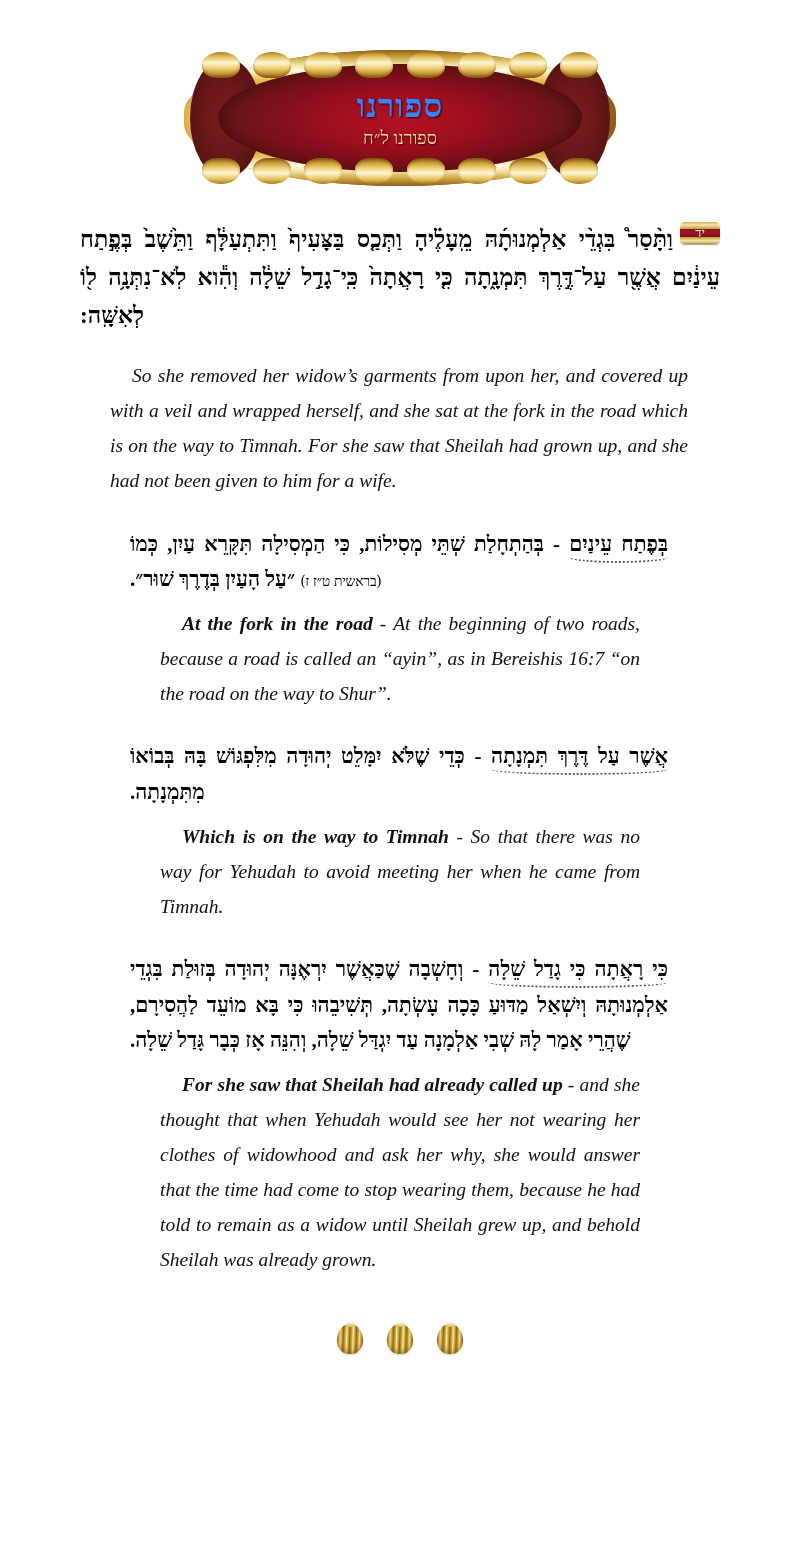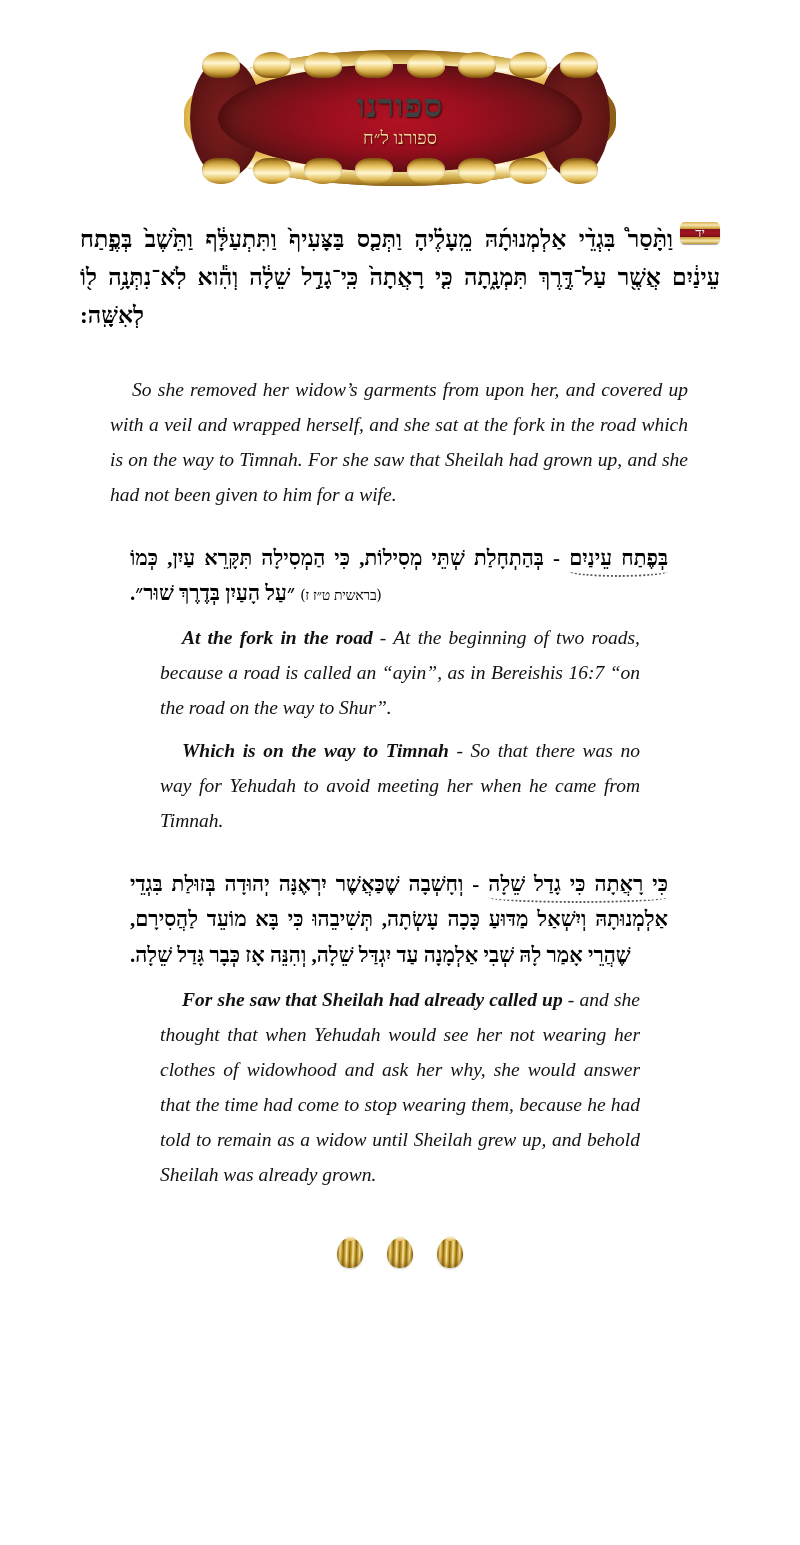--- a/index.html
+++ b/index.html
@@ -107,21 +107,21 @@
     height: 140px;
     display: flex;
     flex-direction: column;
     align-items: center;
     justify-content: center;
     direction: rtl;
   }
   .banner-title {
     font-size: 33px;
     font-weight: bold;
-    color: #404040;
+    color: #3b82f6;
     letter-spacing: 1px;
     line-height: 1.12;
     text-shadow: 1px 1px 2px rgba(40,0,0,0.85);
   }
   .banner-sub {
     font-size: 18px;
     color: #f3d89a;
     margin-top: 3px;
     line-height: 1.15;
     text-shadow: 1px 1px 2px rgba(40,0,0,0.8);
@@ -173,21 +173,21 @@
 
   
   .english {
     font-style: italic;
     font-size: 19.5px;
     line-height: 1.80;
     text-align: justify;
     color: #111111;
   }
   .english-verse {
-    margin: 38px 112px 0 110px;
+    margin: 24px 112px 0 110px;
     text-indent: 22px;
   }
 
   
   .heb-comment {
     direction: rtl;
     text-align: justify;
     text-align-last: left;
     margin: 28px 132px 0 130px;
     font-size: 21px;
@@ -301,20 +301,23 @@
 
   <div class="english english-verse">So she removed her widow’s garments from upon her, and covered up with a veil and wrapped herself, and she sat at the fork in the road which is on the way to Timnah. For she saw that Sheilah had grown up, and she had not been given to him for a wife.</div>
 
   <div class="heb-comment">
     <span class="lemma">בְּפֶתַח עֵינַיִם</span><span> - </span><span>בְּהַתְחָלַת שְׁתֵּי מְסִילוֹת, כִּי הַמְסִילָה תִּקָּרֵא עַיִן, כְּמוֹ </span><span class="rashi">(בראשית ט״ז ז)</span><span> ״עַל הָעַיִן בְּדֶרֶךְ שׁוּר״.</span>
   </div>
   <div class="english eng-comment">
     <span class="eng-lemma">At the fork in the road</span><span> - </span><span>At the beginning of two roads, because a road is called an “ayin”, as in Bereishis 16:7 “on the road on the way to Shur”.</span>
   </div>
 
+  <div class="heb-comment">
+    <span class="lemma">אֲשֶׁר עַל דֶּרֶךְ תִּמְנָתָה</span><span> - </span><span>כְּדֵי שֶׁלֹּא יִמָּלֵט יְהוּדָה מִלִּפְגּוֹשׁ בָּהּ בְּבוֹאוֹ מִתִּמְנָתָה.</span>
+  </div>
   <div class="english eng-comment">
     <span class="eng-lemma">Which is on the way to Timnah</span><span> - </span><span>So that there was no way for Yehudah to avoid meeting her when he came from Timnah.</span>
   </div>
 
   <div class="heb-comment">
     <span class="lemma">כִּי רָאֲתָה כִּי גָדַל שֵׁלָה</span><span> - </span><span>וְחָשְׁבָה שֶׁכַּאֲשֶׁר יִרְאֶנָּה יְהוּדָה בְּזוּלַת בִּגְדֵי אַלְמְנוּתָהּ וְיִשְׁאַל מַדּוּעַ כָּכָה עָשְׂתָה, תְּשִׁיבֵהוּ כִּי בָּא מוֹעֵד לַהֲסִירָם, שֶׁהֲרֵי אָמַר לָהּ שְׁבִי אַלְמָנָה עַד יִגְדַּל שֵׁלָה, וְהִנֵּה אָז כְּבָר גָּדַל שֵׁלָה.</span>
   </div>
   <div class="english eng-comment">
     <span class="eng-lemma">For she saw that Sheilah had already called up</span><span> - </span><span>and she thought that when Yehudah would see her not wearing her clothes of widowhood and ask her why, she would answer that the time had come to stop wearing them, because he had told to remain as a widow until Sheilah grew up, and behold Sheilah was already grown.</span>
   </div>

